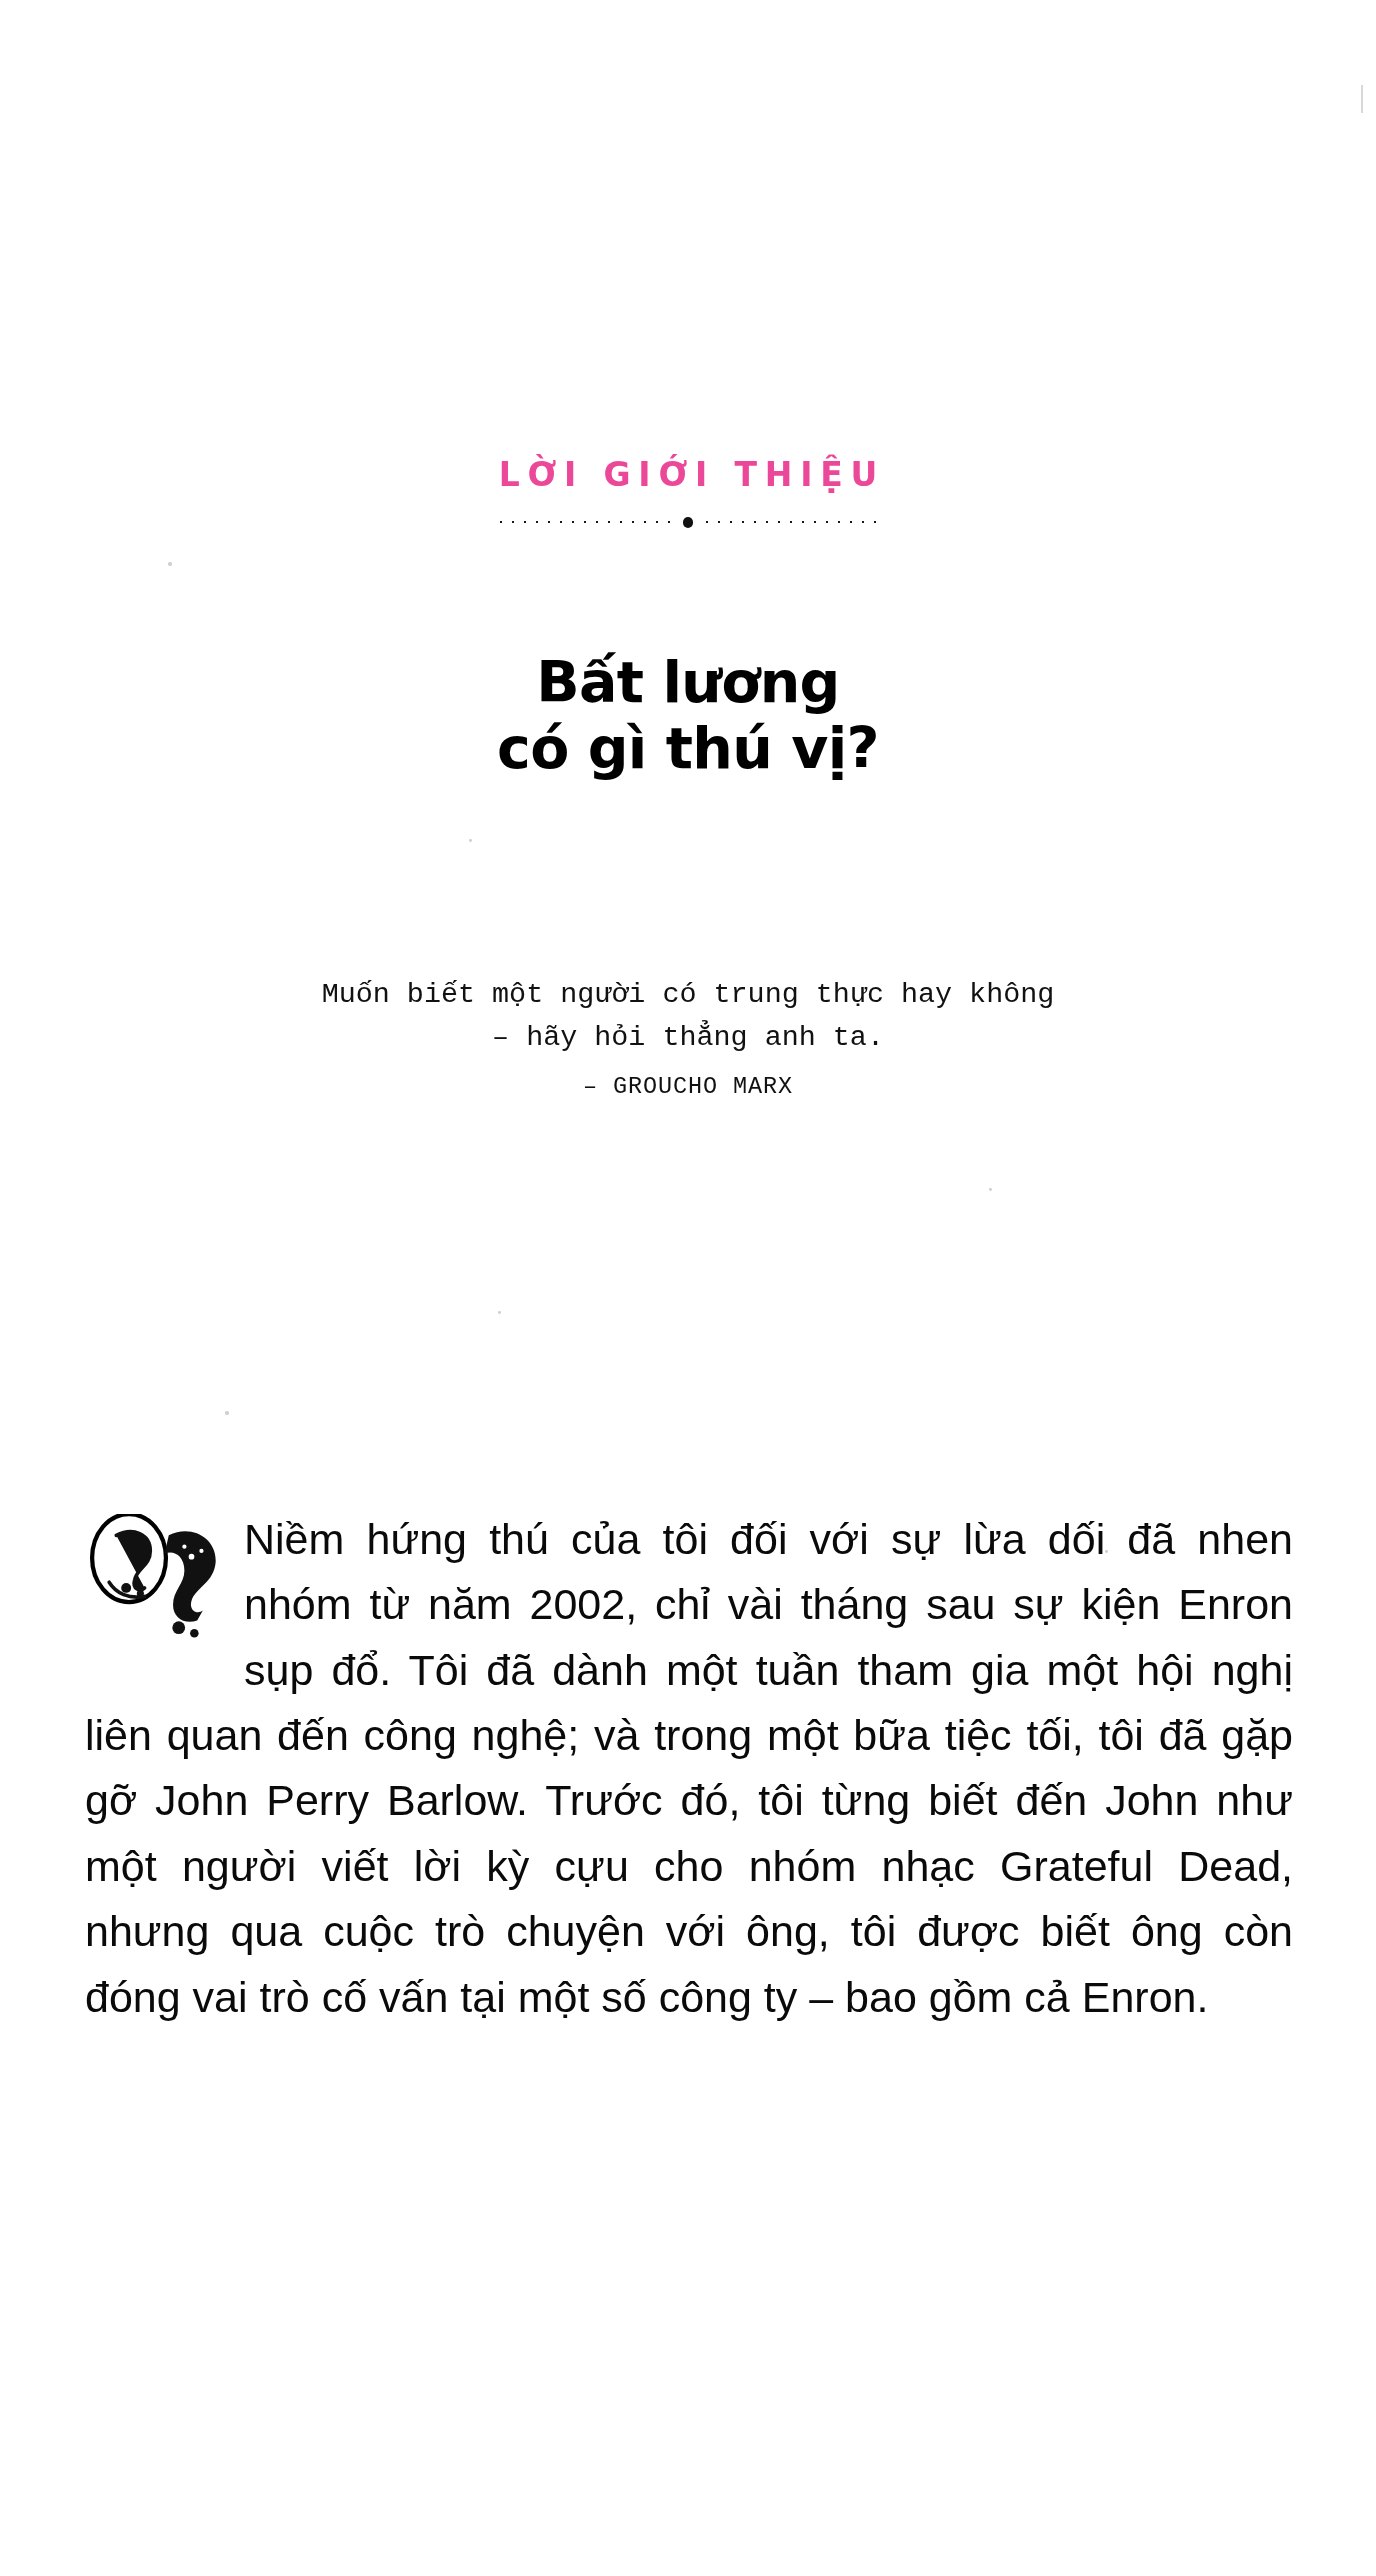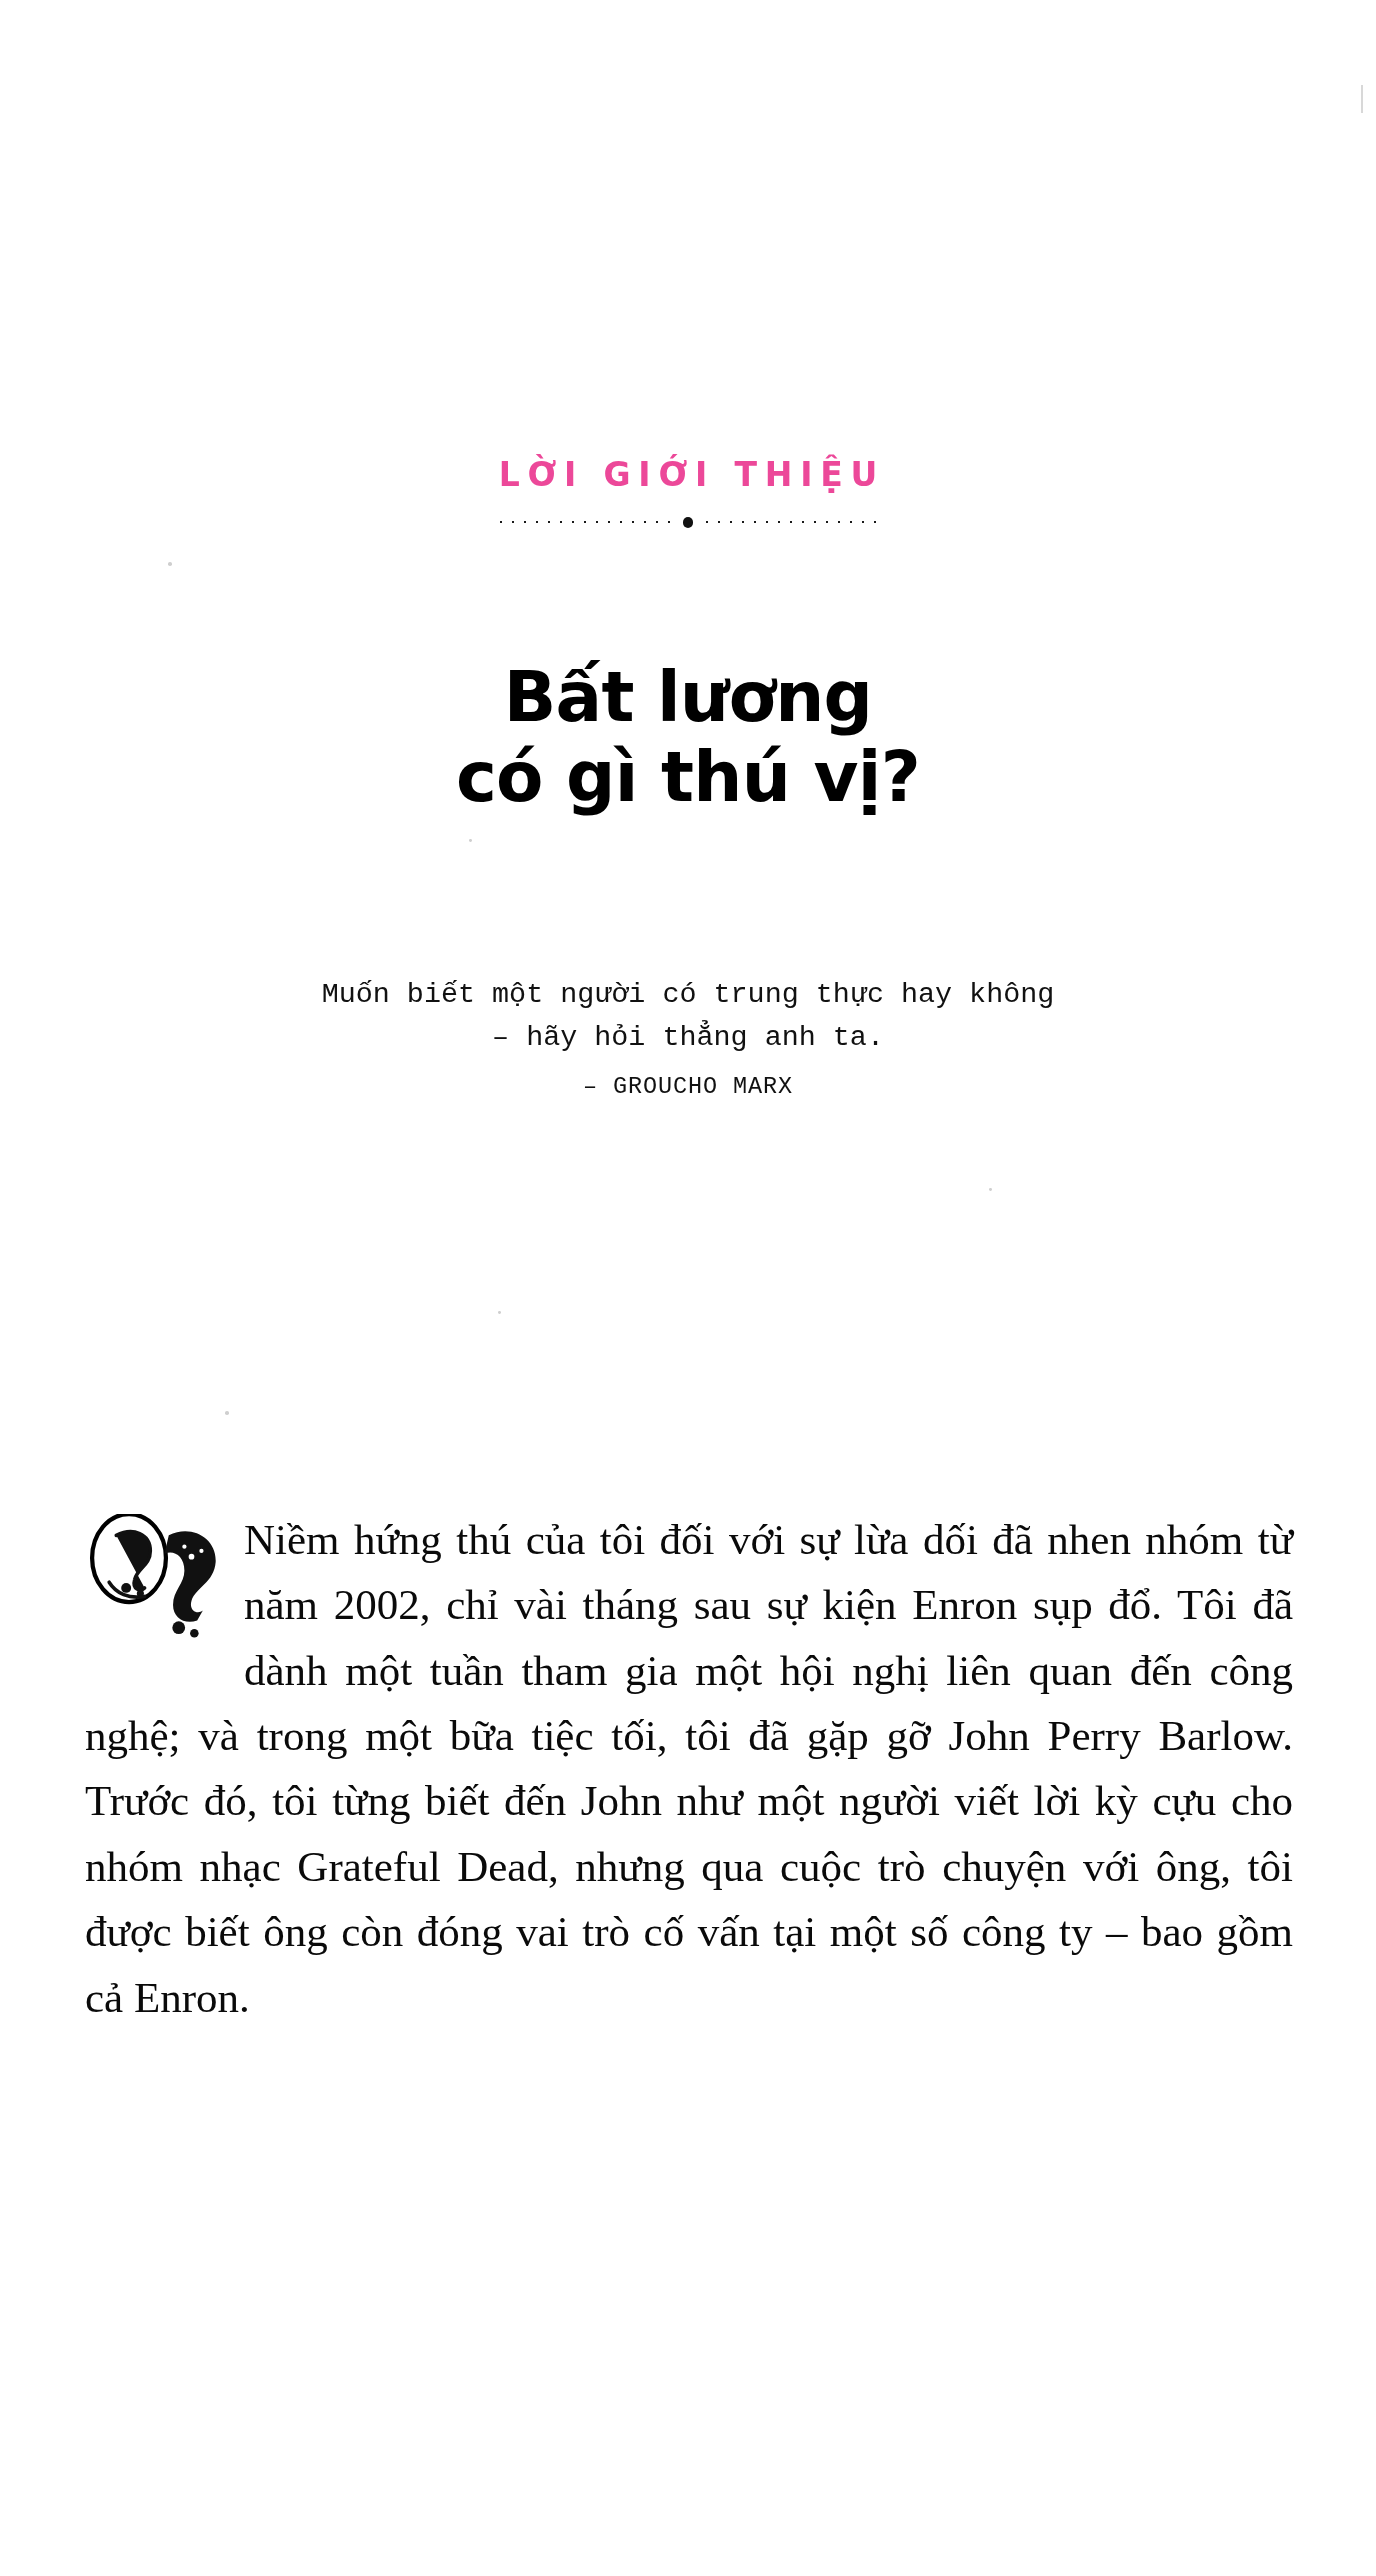--- a/index.html
+++ b/index.html
@@ -68,21 +68,21 @@
 
   
   .title {
     position: absolute;
     top: 611px;
     left: 0;
     width: 100%;
     text-align: center;
     font-family: "DejaVu Sans", sans-serif;
     font-weight: 700;
-    font-size: 69px;
+    font-size: 57px;
     line-height: 1.16;
     color: #000000;
     letter-spacing: -0.7px;
   }
   .title .line2 { display: block; }
 
   
   .epigraph {
     position: absolute;
     top: 974px;
@@ -105,21 +105,21 @@
     font-size: 23.5px;
     letter-spacing: 0.9px;
   }
 
   
   .body-text {
     position: absolute;
     top: 1507px;
     left: 85px;
     width: 1208px;
-    font-family: Liberation Serif, serif;
+    font-family: Liberation Sans, sans-serif;
     font-size: 43px;
     line-height: 1.52;
     text-align: justify;
     text-justify: inter-word;
     color: #0a0a0a;
   }
   .body-text p {
     margin: 0;
   }
   .body-text p + p {

